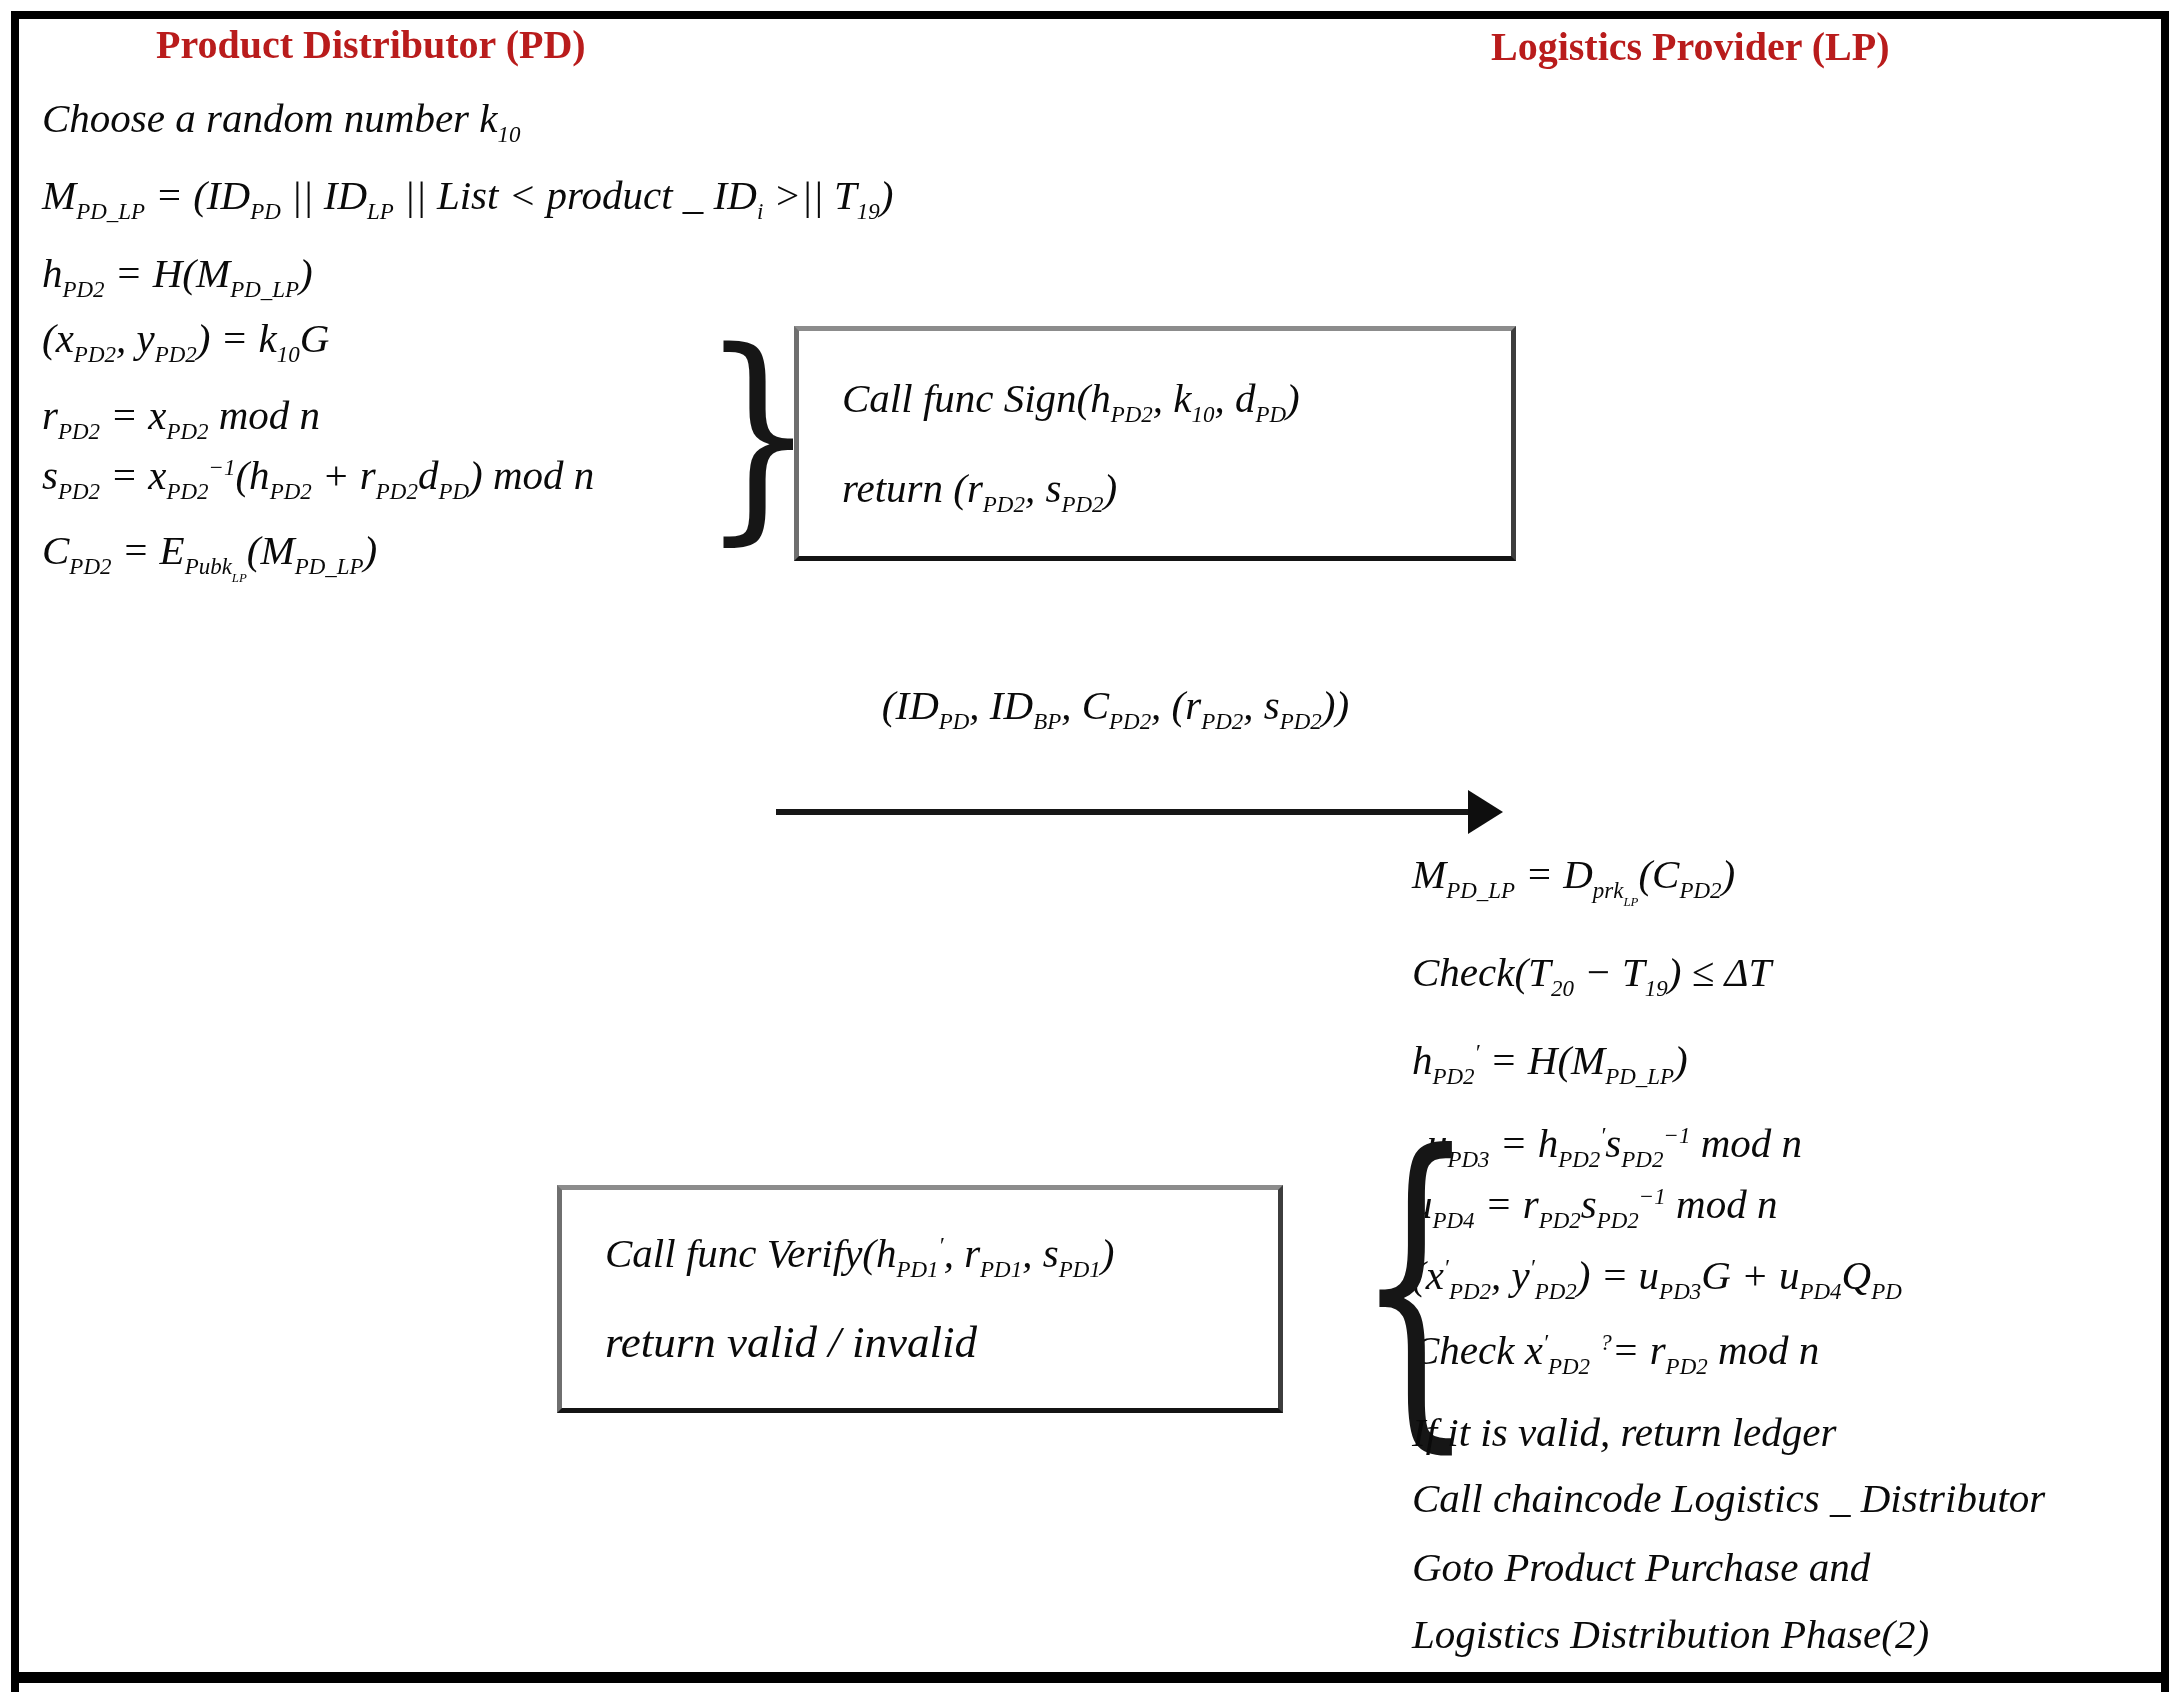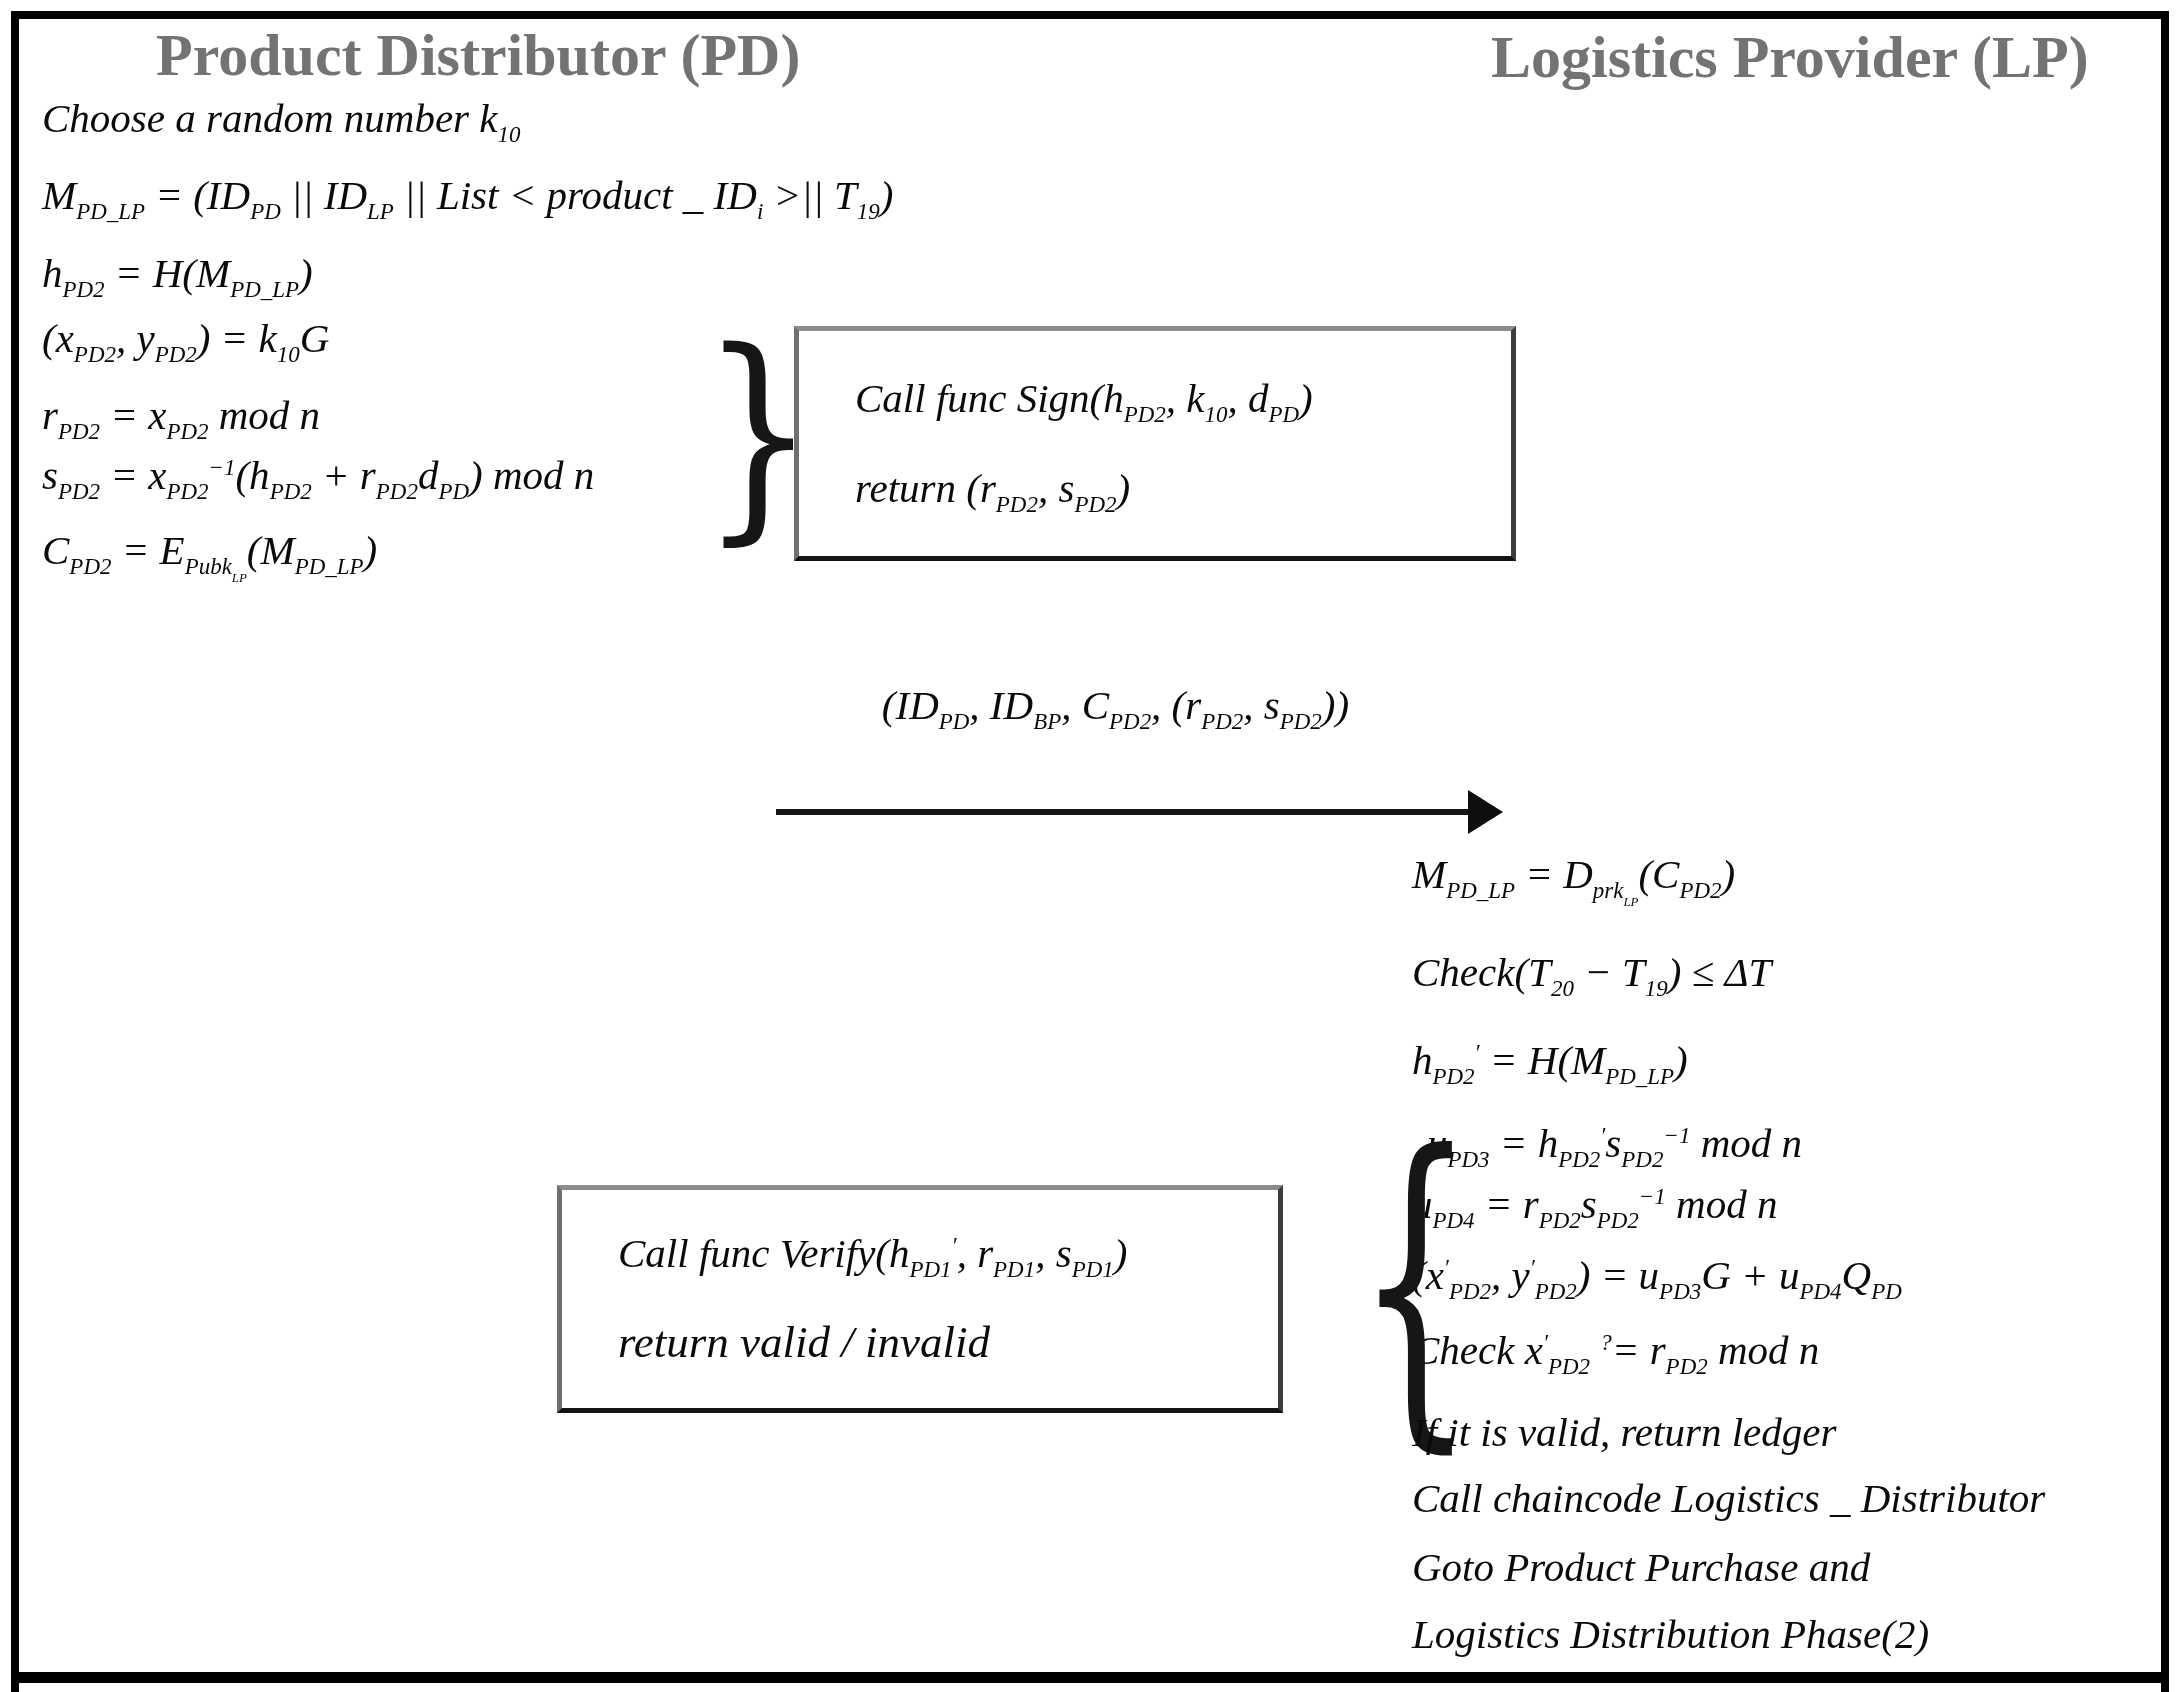--- a/index.html
+++ b/index.html
@@ -2,31 +2,31 @@
 <html style="font-size:11px"><head>
 <meta charset="utf-8">
 <style>
   * { margin:0; padding:0; box-sizing:border-box; }
   html,body { width:2183px; height:1693px; background:#ffffff; }
   .page { position:absolute; left:0; top:0; width:2183px; height:1693px;
           font-family:"Liberation Serif","DejaVu Serif",serif; color:#0a0a0a; overflow:hidden; }
   .frame { position:absolute; left:11px; top:11px; width:2158px; height:1682px;
            border:8.9px solid #000; border-bottom:none; background:transparent; }
   .bottom-rule { position:absolute; left:11px; top:1672px; width:2158px; height:11px; background:#000; }
-  .hdr { position:absolute; font-weight:bold; font-size:60px; white-space:nowrap; color:#737373; }
+  .hdr { position:absolute; font-weight:bold; font-size:40px; white-space:nowrap; color:#b91c1c; }
   .m { position:absolute; font-style:italic; font-size:41px; line-height:1.15; white-space:nowrap; }
   .m sub { font-size:56%; vertical-align:-0.42em; line-height:0; }
   .m sub sub { vertical-align:-0.6em; }
   .m sup { font-size:56%; vertical-align:0.6em; line-height:0; }
   .box { position:absolute; background:#fff;
          border:5.5px solid #5a5a5a;
          border-top-color:#8c8c8c; border-left-color:#6f6f6f;
          border-right-color:#3d3d3d; border-bottom-color:#141414;
          display:flex; flex-direction:column; justify-content:space-evenly; }
-  .box .m { position:static; padding-left:56px; }
+  .box .m { position:static; padding-left:43px; }
   .brace { position:absolute; font-style:normal; color:#161616;
            font-family:"DejaVu Serif","Liberation Serif",serif; }
   .brace-right { left:701px; top:327px; font-size:225px; line-height:0.95; transform:scaleX(0.8); transform-origin:left top; }
   .brace-left  { left:1356px; top:1125px; font-size:341px; line-height:0.92; transform:scaleX(0.55); transform-origin:left top; }
   .arrow-line { position:absolute; left:776px; top:809px; width:696px; height:5.5px; background:#161616; }
   .arrow-head { position:absolute; left:1468px; top:790px; width:0; height:0;
                 border-left:35px solid #0e0e0e; border-top:22px solid transparent; border-bottom:22px solid transparent; }
   .msg { left:778px; top:682px; width:675px; text-align:center; }
   .sign-box   { left:794px; top:326px;  width:722px; height:235px; }
   .verify-box { left:557px;  top:1185px; width:726px; height:228px; }

